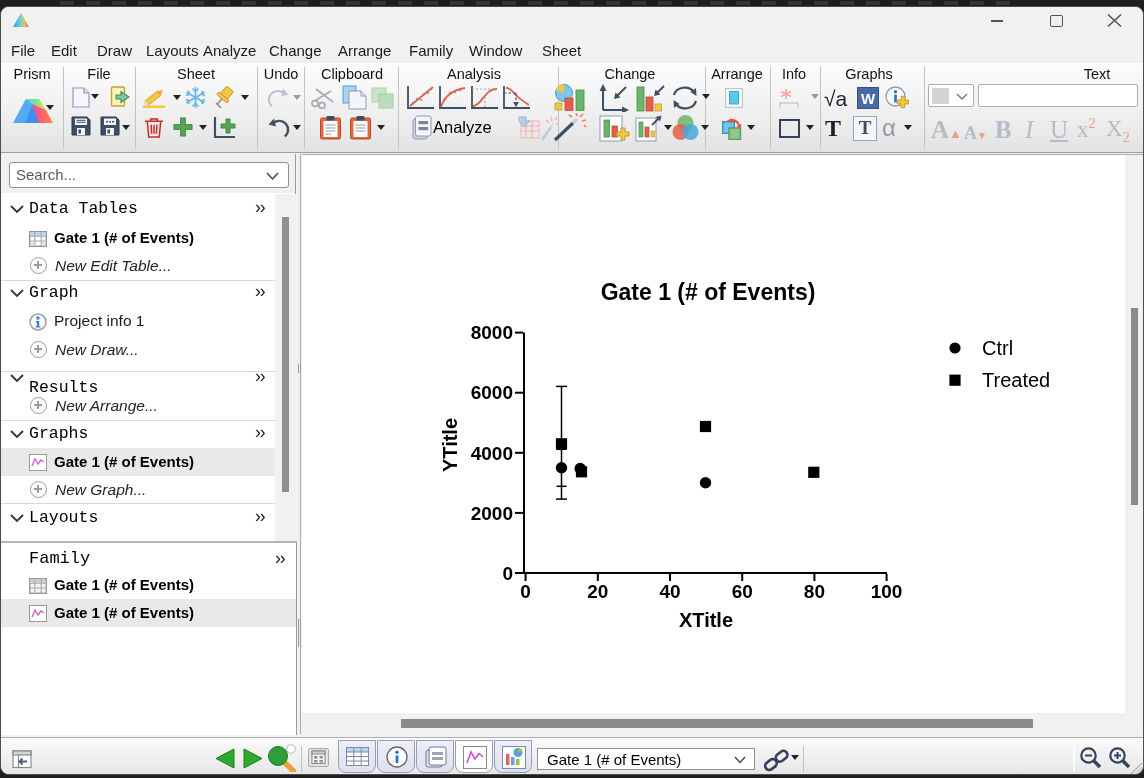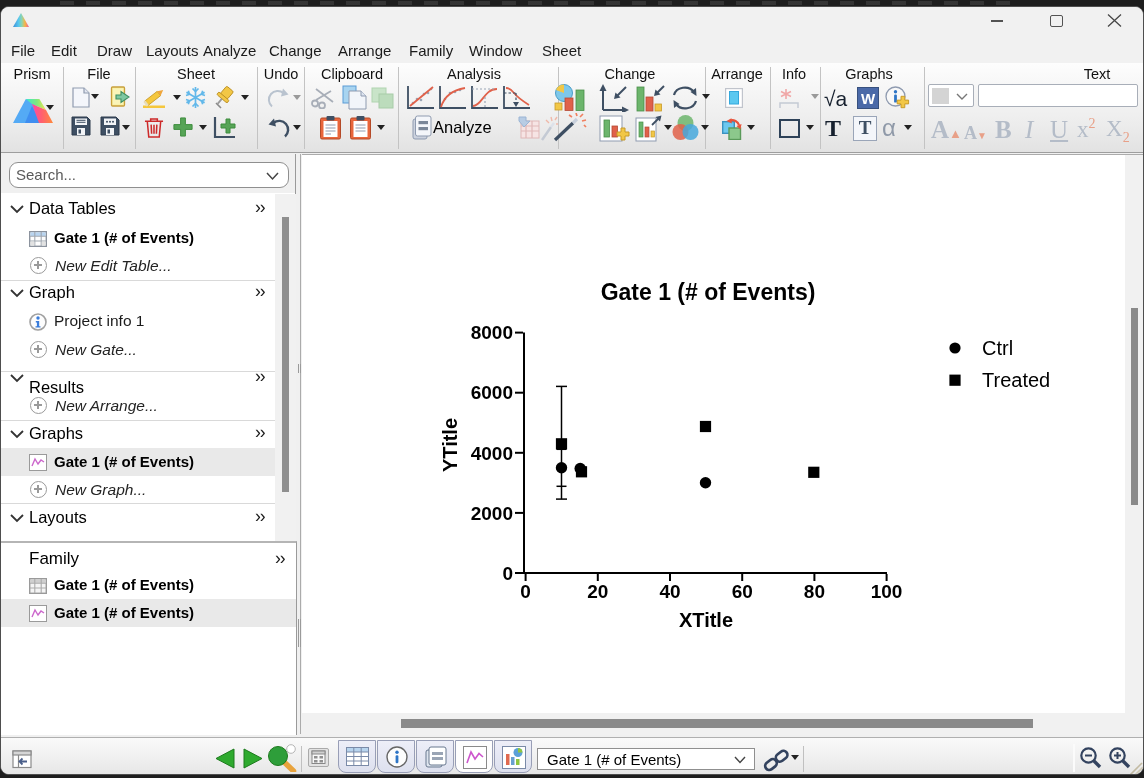--- a/index.html
+++ b/index.html
@@ -14,24 +14,24 @@
 .menu-item { position:absolute; top:3px; font-size:15px; color:#1b1b1b; }
 
 #toolbar { position:absolute; left:0; top:56px; width:100%; height:90px; background:linear-gradient(#fdfdfd,#ececec 70%,#e2e2e2); border-bottom:1px solid #9e9e9e; }
 .tb-label { position:absolute; top:3px; font-size:14.5px; color:#111; width:200px; margin-left:-100px; text-align:center; }
 .tb-sep { position:absolute; top:4px; height:82px; width:1px; background:#c3c3c3; }
 .dd { width:0; height:0; border-left:4.5px solid transparent; border-right:4.5px solid transparent; border-top:5px solid #222; display:inline-block; position:absolute;}
 .dd.gray { border-top-color:#9a9a9a; }
 
 #sidebar { position:absolute; left:0; top:147px; width:295px; height:387px; background:#fff; border-right:1px solid #9a9a9a; }
 #searcharea { position:absolute; left:0; top:0; width:100%; height:39px; background:#f0f0f0;}
-#searchbox { position:absolute; left:8px; top:8px; width:280px; height:26px; background:#fff; border:1px solid #8f8f8f; border-radius:9px; }
+#searchbox { position:absolute; left:8px; top:8px; width:280px; height:26px; background:#fff; border:1px solid #8f8f8f; border-radius:3px; }
 #searchbox span { position:absolute; left:6px; top:2.5px; font-size:15px; color:#5a5a5a; }
 .sec-sep { position:absolute; left:0; width:274px; height:1px; background:#d9d9d9; }
-.sec-head { position:absolute; left:28px; font-size:16.5px; color:#000; }
+.sec-head { position:absolute; left:28px; font-size:16.5px; color:#000;font-family:Liberation Mono, monospace; }
 .dbl { position:absolute; left:254px; font-size:17.5px; color:#1a1a1a; letter-spacing:-1px;}
 .row-bold { position:absolute; left:53px; font-size:15px; font-weight:bold; color:#000; }
 .row-new { position:absolute; left:54px; font-size:15.5px; font-style:italic; color:#242424; }
 .plus-ic { position:absolute; left:29px; width:17px; height:17px; border:1.5px solid #9a9a9a; border-radius:50%; }
 .plus-ic:before { content:""; position:absolute; left:2.8px; top:6px; width:8.5px; height:1.8px; background:#9a9a9a; }
 .plus-ic:after { content:""; position:absolute; left:6.2px; top:2.6px; width:1.8px; height:8.5px; background:#9a9a9a; }
 .hl-row { position:absolute; left:0; width:277px; height:28px; background:#e9e9e9; }
 #sb-track { position:absolute; left:274px; top:187px; width:21px; height:347px; background:#f1f1f1; }
 #sb-thumb { position:absolute; left:7px; top:23px; width:7px; height:275px; background:#8f8f8f; }
 #vsplit { position:absolute; left:296px; top:147px; width:4px; height:580px; background:#f0f0f0; border-right:1px solid #ababab; }
@@ -457,21 +457,21 @@
         </svg>
       <div class="sec-head" style="top:129px">Graph</div>
       <div class="dbl" style="top:127px">››</div>
       <svg class="abs" style="left:28px;top:159px" width="18" height="18" viewBox="0 0 18 18">
         <circle cx="9" cy="9" r="8" fill="#fdfdfd" stroke="#a0a0a0" stroke-width="1.6"></circle>
         <circle cx="9" cy="5" r="1.7" fill="#3a7ddb"></circle>
         <path d="M6.8,8 H10.2 V13.2 H11.5 V14.6 H6.5 V13.2 H7.9 V9.4 H6.8 Z" fill="#3a7ddb"></path>
       </svg>
       <div class="menu-item" style="left:53px;top:158px;font-size:15.5px">Project info 1</div>
       <div class="plus-ic" style="top:187px"></div>
-      <div class="row-new" style="top:187px">New Gate...</div>
+      <div class="row-new" style="top:187px">New Draw...</div>
       <div class="sec-sep" style="top:217px"></div>
 
       <svg class="abs" style="left:9px;top:219px" width="14" height="10">
           <path d="M1,2 L7,8 L13,2" stroke="#333" stroke-width="1.8" fill="none"></path>
         </svg>
       <div class="sec-head" style="top:224px">Results</div>
       <div class="dbl" style="top:212px">››</div>
       <div class="plus-ic" style="top:243px"></div>
       <div class="row-new" style="top:243px">New Arrange...</div>
       <div class="sec-sep" style="top:266px"></div>

